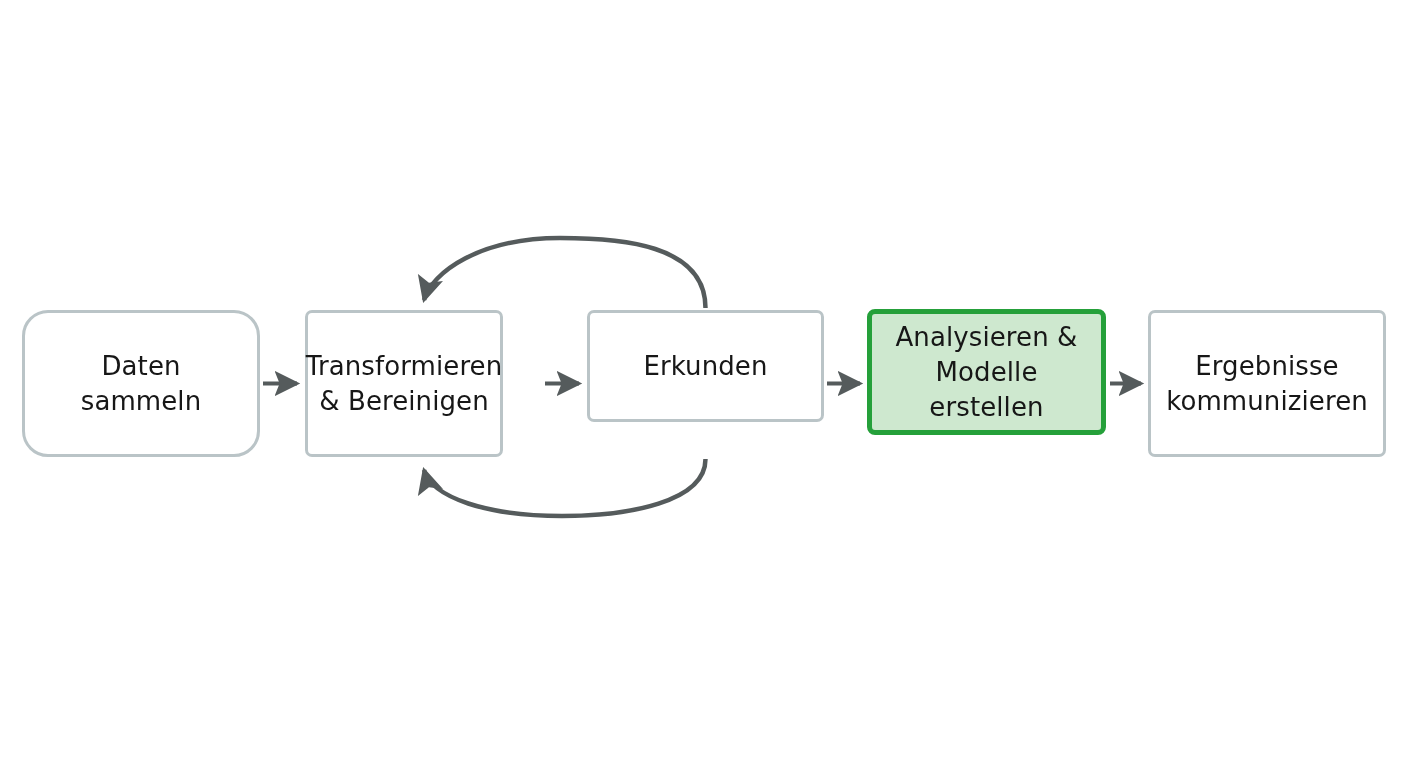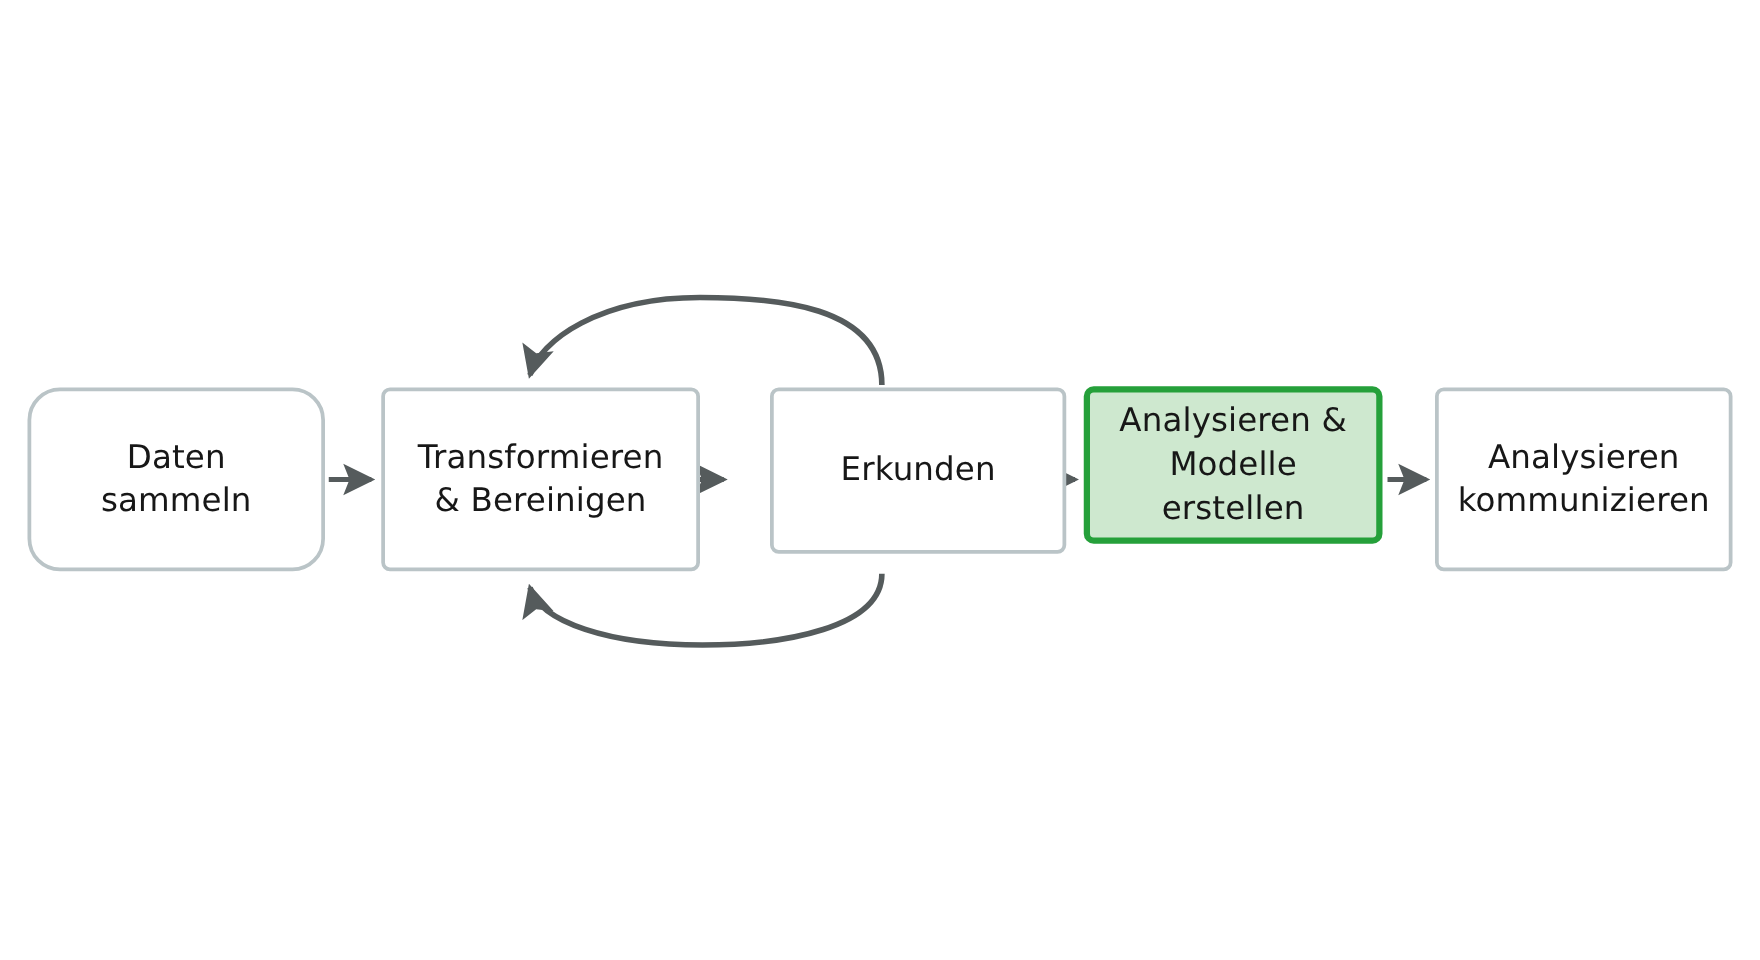--- a/index.html
+++ b/index.html
@@ -78,33 +78,33 @@
     <path d="M 705.5 308 C 705.5 244, 620 238, 560 238 C 480 238, 432 272, 424 300" fill="none" stroke="#555b5c" stroke-width="4.5" marker-end="url(#arrowhead-curve)"></path>
 
     <path d="M 705.5 459 C 705.5 502, 628 516, 562 516 C 488 516, 432 498, 424 470" fill="none" stroke="#555b5c" stroke-width="4.5" marker-end="url(#arrowhead-curve)"></path>
   </svg>
 
   <div class="node" style="left:22px; top:310px; width:238px; height:147px;border-radius:26px;">
     <span class="node-label">Daten
 sammeln</span>
   </div>
 
-  <div class="node" style="left:305px; top:310px; width:255px; height:147px;">
+  <div class="node" style="left:305px; top:310px; width:198px; height:147px;">
     <span class="node-label">Transformieren
 &amp; Bereinigen</span>
   </div>
 
-  <div class="node" style="left:587px; top:310px; width:237px; height:133px;margin-left:29px;">
+  <div class="node" style="left:587px; top:310px; width:237px; height:112px;">
     <span class="node-label">Erkunden</span>
   </div>
 
   <div class="node highlight" style="left:867px; top:309px; width:239px; height:126px;">
     <span class="node-label">Analysieren &amp;
 Modelle
 erstellen</span>
   </div>
 
   <div class="node" style="left:1148px; top:310px; width:238px; height:147px;">
-    <span class="node-label">Analysieren
+    <span class="node-label">Ergebnisse
 kommunizieren</span>
   </div>
 
 </div>
 
 </body></html>

